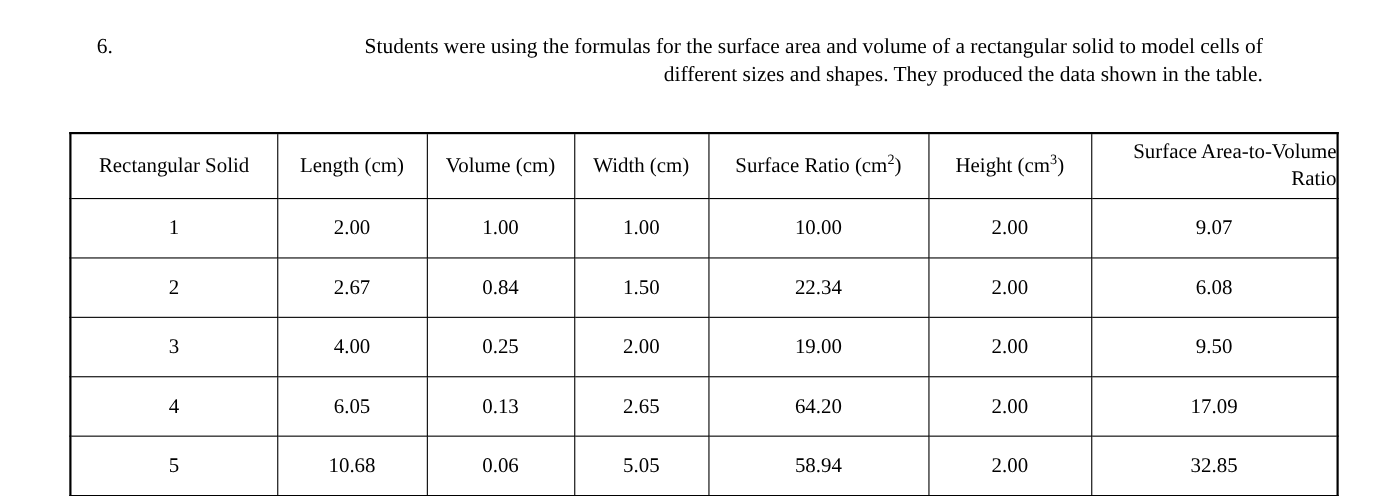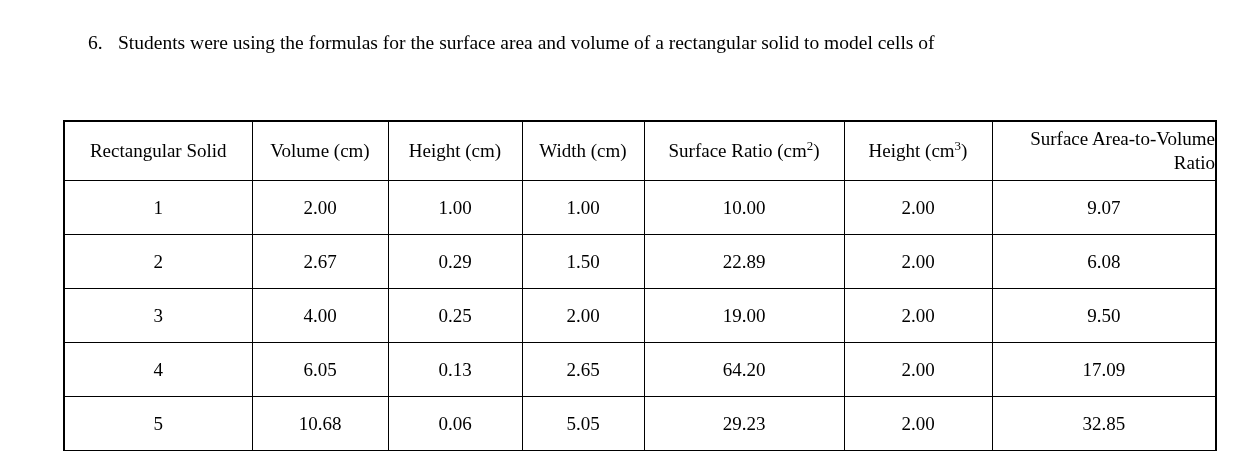--- a/index.html
+++ b/index.html
@@ -34,21 +34,21 @@
     width: 30px;
     flex: 0 0 30px;
     font-size: 19.5px;
     line-height: 26px;
     text-align: left;
   }
   .q-text {
     flex: 1 1 auto;
     font-size: 19.5px;
     line-height: 26px;
-    text-align: left;
+    text-align: right;
   }
   .q-line {
     display: block;
   }
 
   
   .table-wrap {
     position: absolute;
     left: 63px;
     top: 120px;
@@ -104,61 +104,62 @@
 </style>
 </head>
 <body>
 
 <div class="page">
 
   <div class="question">
     <div class="q-number">6.</div>
     <div class="q-text">
       <span class="q-line">Students were using the formulas for the surface area and volume of a rectangular solid to model cells of</span>
+      <span class="q-line">different sizes and shapes.  They produced the data shown in the table.</span>
     </div>
   </div>
 
   <div class="table-wrap">
     <table class="data">
       <colgroup>
         <col class="col-solid">
         <col class="col-length">
         <col class="col-height">
         <col class="col-width">
         <col class="col-sa">
         <col class="col-vol">
         <col class="col-ratio">
       </colgroup>
       <thead>
         <tr>
           <td>Rectangular Solid</td>
+          <td>Length (cm)</td>
           <td>Volume (cm)</td>
-          <td>Height (cm)</td>
           <td>Width (cm)</td>
           <td><span>Surface Ratio (cm</span><sup>2</sup><span>)</span></td>
           <td><span>Height (cm</span><sup>3</sup><span>)</span></td>
           <td class="left-align"><span>Surface Area-to-Volume</span><br><span>Ratio</span></td>
         </tr>
       </thead>
       <tbody>
         <tr>
           <td>1</td>
           <td>2.00</td>
           <td>1.00</td>
           <td>1.00</td>
           <td>10.00</td>
           <td>2.00</td>
           <td>9.07</td>
         </tr>
         <tr>
           <td>2</td>
           <td>2.67</td>
-          <td>0.29</td>
+          <td>0.84</td>
           <td>1.50</td>
-          <td>22.89</td>
+          <td>22.34</td>
           <td>2.00</td>
           <td>6.08</td>
         </tr>
         <tr>
           <td>3</td>
           <td>4.00</td>
           <td>0.25</td>
           <td>2.00</td>
           <td>19.00</td>
           <td>2.00</td>
@@ -171,21 +172,21 @@
           <td>2.65</td>
           <td>64.20</td>
           <td>2.00</td>
           <td>17.09</td>
         </tr>
         <tr>
           <td>5</td>
           <td>10.68</td>
           <td>0.06</td>
           <td>5.05</td>
-          <td>29.23</td>
+          <td>58.94</td>
           <td>2.00</td>
           <td>32.85</td>
         </tr>
       </tbody>
     </table>
   </div>
 
 </div>
 
 </body></html>

